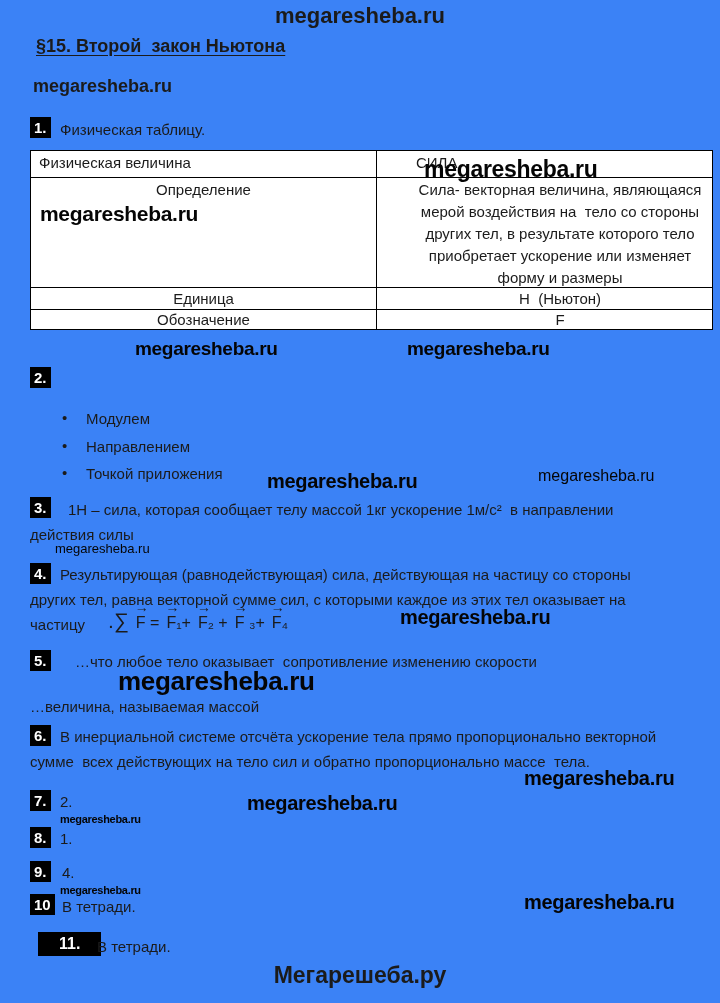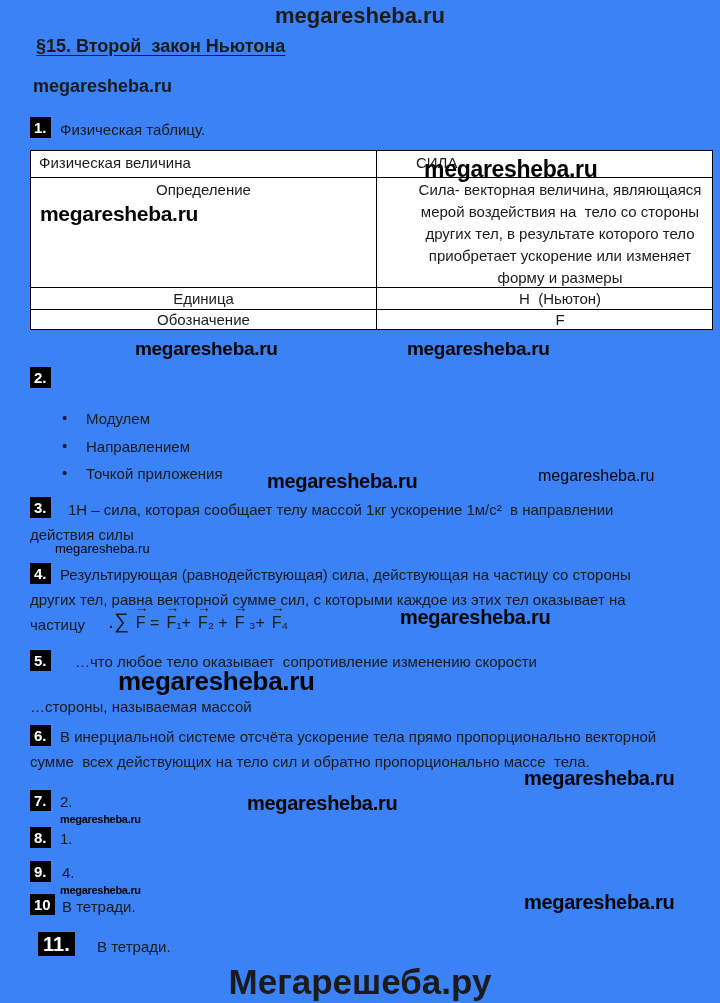--- a/index.html
+++ b/index.html
@@ -13,21 +13,21 @@
   .t  { font-size:15px; line-height:21px; }
   .b  { font-weight:700; }
   .center { left:0; right:0; text-align:center; }
   .title { font-size:18px; font-weight:700; text-decoration:underline; text-underline-offset:3px; }
   
   .sq {
     position:absolute; background:#000; color:#fff; font-weight:700;
     font-size:15px; height:21px; line-height:21px; padding:0 4px; text-align:center;
     white-space:pre;
   }
-  .sq11 { font-size:20px; height:24px; line-height:24px; padding:0 5px; }
+  .sq11 { font-size:16px; height:24px; line-height:24px; padding:0 21px; }
   
   .wm { position:absolute; font-weight:700; color:#050505; white-space:pre; letter-spacing:-0.3px; }
   .wmr { font-weight:400; letter-spacing:0; }
   
   .tbl { position:absolute; left:30px; top:150px; width:683px; border:1.4px solid #000; background:#fff; }
   .tr { display:flex; }
   .tr + .tr { border-top:1.4px solid #000;text-align:center; }
   .td { padding:1px 8px; font-size:15px; line-height:22px; white-space:pre; }
   .c1 { width:346px; border-right:1.4px solid #000; }
   .c2 { flex:1;margin-left:31px; }
@@ -113,21 +113,21 @@
     <span class="vec"><span class="varrow">→</span><span>F₂ +</span></span>
     <span class="vec"><span class="varrow">→</span><span>F ₃+</span></span>
     <span class="vec"><span class="varrow">→</span><span>F₄</span></span>
   </div>
 
   <div class="wm" style="left:400px; top:606px; font-size:20px;">megaresheba.ru</div>
 
   <span class="sq" style="left:30px; top:650px;">5.</span>
   <div class="abs t" style="left:75px; top:651px;">…что любое тело оказывает  сопротивление изменению скорости</div>
   <div class="wm" style="left:118px; top:666px; font-size:26px;">megaresheba.ru</div>
-  <div class="abs t" style="left:30px; top:696px;">…стороны, называемая массой</div>
+  <div class="abs t" style="left:30px; top:696px;">…величина, называемая массой</div>
 
   <span class="sq" style="left:30px; top:725px;">6.</span>
   <div class="abs t" style="left:60px; top:726px;">В инерциальной системе отсчёта ускорение тела прямо пропорционально векторной</div>
   <div class="abs t" style="left:30px; top:751px;">сумме  всех действующих на тело сил и обратно пропорционально массе  тела.</div>
   <div class="wm" style="left:524px; top:767px; font-size:20px;">megaresheba.ru</div>
 
   <span class="sq" style="left:30px; top:790px;">7.</span>
   <div class="abs t" style="left:60px; top:791px;">2.</div>
   <div class="wm" style="left:60px; top:813px; font-size:11px;">megaresheba.ru</div>
   <div class="wm" style="left:247px; top:792px; font-size:20px;">megaresheba.ru</div>
@@ -139,15 +139,15 @@
   <div class="abs t" style="left:62px; top:862px;">4.</div>
   <div class="wm" style="left:60px; top:884px; font-size:11px;">megaresheba.ru</div>
 
   <span class="sq" style="left:30px; top:894px;">10</span>
   <div class="abs t" style="left:62px; top:896px;">В тетради.</div>
   <div class="wm" style="left:524px; top:891px; font-size:20px;">megaresheba.ru</div>
 
   <span class="sq sq11" style="left:38px; top:932px;">11.</span>
   <div class="abs t" style="left:97px; top:936px;">В тетради.</div>
 
-  <div class="abs center b" style="top:962px; font-size:35px;">Мегарешеба.ру</div>
+  <div class="abs center b" style="top:962px; font-size:23px;">Мегарешеба.ру</div>
 
 </div>
 
 </body></html>

